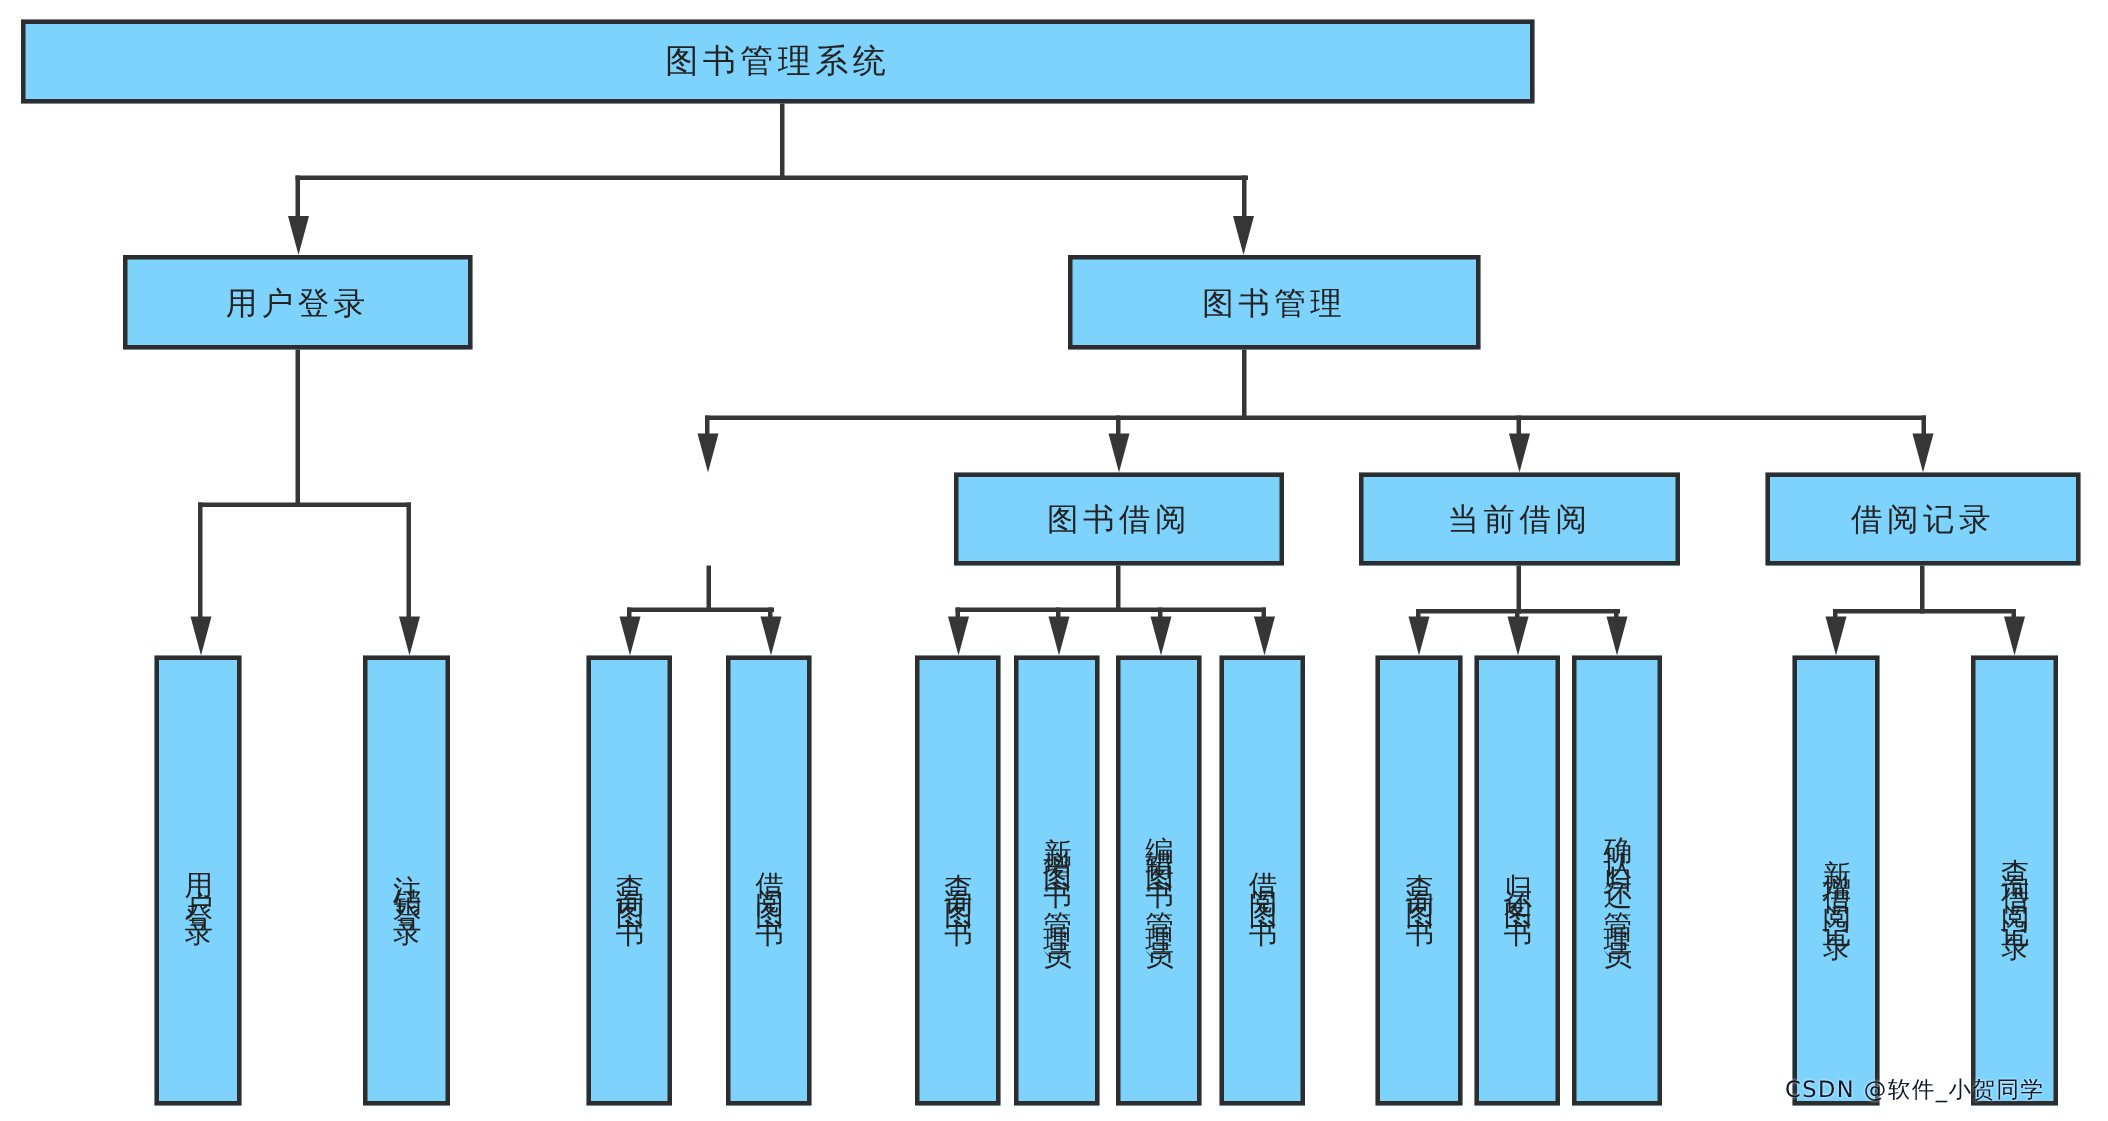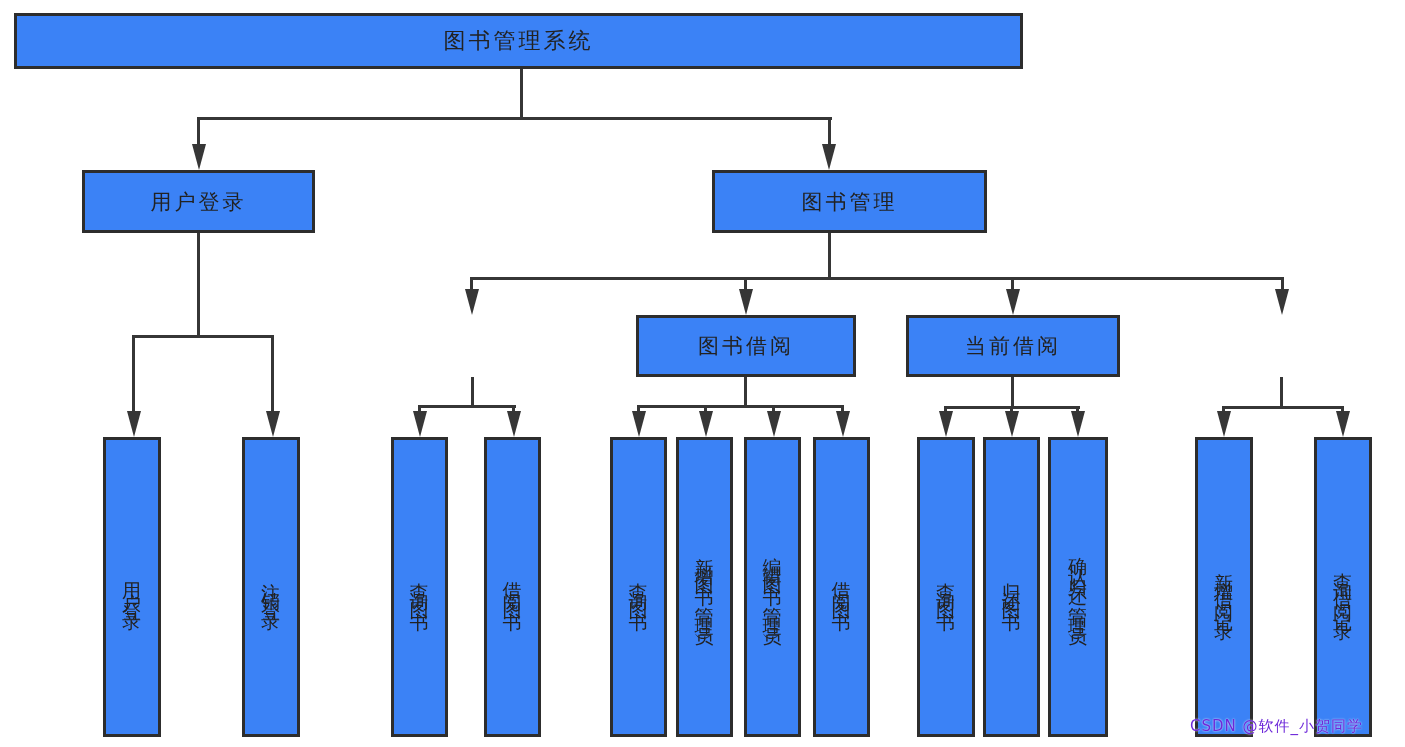--- a/index.html
+++ b/index.html
@@ -9,21 +9,21 @@
     background:#ffffff;
     overflow:hidden;
     font-family:"DejaVu Sans","Liberation Sans",sans-serif;
     color:#222222;
   }
   
   .node{
     position:absolute;
     box-sizing:border-box;
     border:3px solid #2d2d2d;
-    background:#3b82f6;
+    background:#7dd3fc;
     display:flex;
     align-items:center;
     justify-content:center;
     text-align:center;
   }
   .node.h{font-size:21px;letter-spacing:3px;}
   .node.title{font-size:22px;letter-spacing:3px;}
   .node.v span{
     writing-mode:vertical-rl;
     text-orientation:mixed;
@@ -39,21 +39,21 @@
     position:absolute;width:0;height:0;
     border-left:7px solid transparent;
     border-right:7px solid transparent;
     border-top:26px solid #363636;
   }
   .watermark{
     position:absolute;
     left:1190px;top:717px;
     font-size:15px;
     letter-spacing:1px;
-    color:#6d28d9;
+    color:#0f172a;
     text-shadow:0 0 2px #ffffff;
     white-space:nowrap;
   }
 </style>
 </head>
 <body>
 
 <div class="stage">
 
   <div class="node title" style="left:14px;top:13px;width:1009px;height:56px">图书管理系统</div>
@@ -81,20 +81,21 @@
   <div class="ah" style="left:465px;top:289px"></div>
   <div class="vl" style="left:744px;top:277px;height:15px"></div>
   <div class="ah" style="left:739px;top:289px"></div>
   <div class="vl" style="left:1011px;top:277px;height:15px"></div>
   <div class="ah" style="left:1006px;top:289px"></div>
   <div class="vl" style="left:1281px;top:277px;height:15px"></div>
   <div class="ah" style="left:1275px;top:289px"></div>
 
   <div class="node h" style="left:636px;top:315px;width:220px;height:62px">图书借阅</div>
   <div class="node h" style="left:906px;top:315px;width:214px;height:62px">当前借阅</div>
+  <div class="node h" style="left:1177px;top:315px;width:210px;height:62px">借阅记录</div>
 
   <div class="vl" style="left:471px;top:377px;height:30px"></div>
   <div class="hl" style="left:418px;top:405px;width:98px"></div>
   <div class="vl" style="left:418px;top:405px;height:10px"></div>
   <div class="ah" style="left:413px;top:411px"></div>
   <div class="vl" style="left:512px;top:405px;height:10px"></div>
   <div class="ah" style="left:507px;top:411px"></div>
 
   <div class="vl" style="left:744px;top:377px;height:30px"></div>
   <div class="hl" style="left:637px;top:405px;width:207px"></div>

